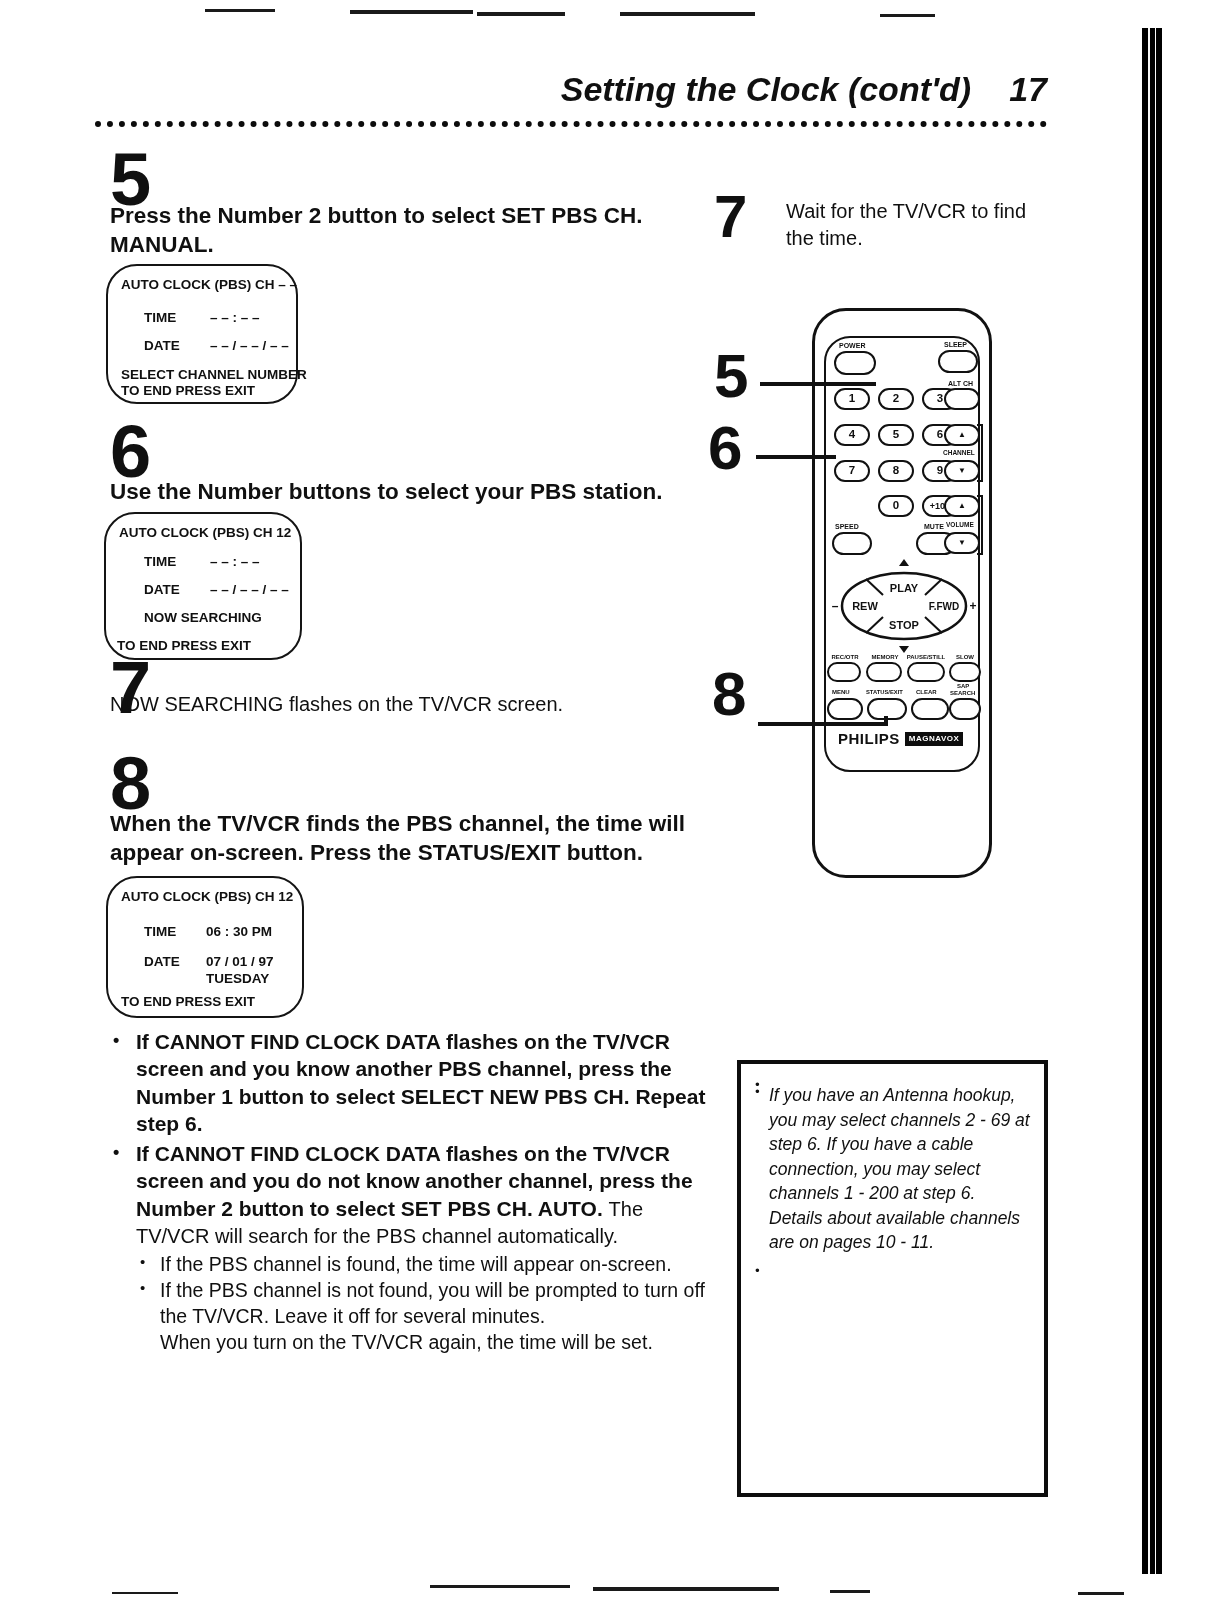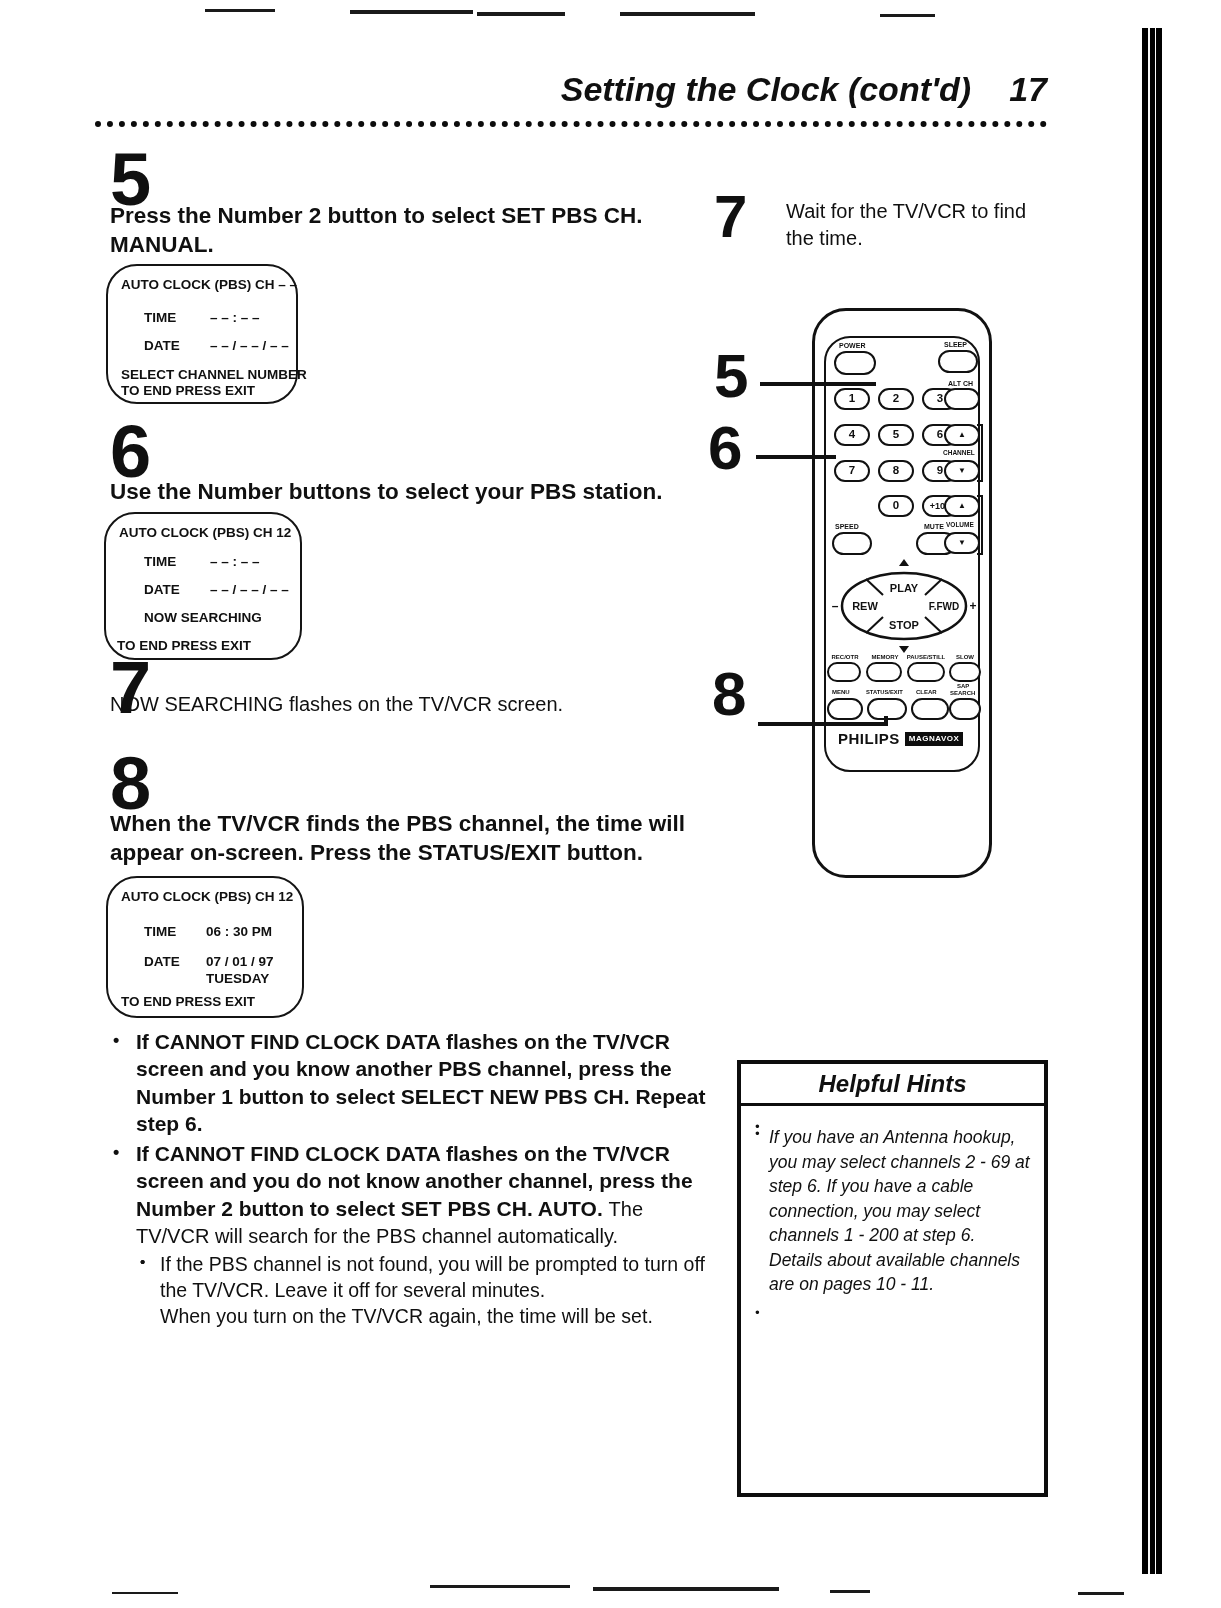--- a/index.html
+++ b/index.html
@@ -140,21 +140,21 @@
 </div>
 
 <div class="bullets">
   <div class="bullet l1">
     <span class="bmark">•</span><span>If CANNOT FIND CLOCK DATA flashes on the TV/VCR screen and you know another PBS channel, press the Number 1 button to select SELECT NEW PBS CH. Repeat step 6.</span>
   </div>
   <div class="bullet l1">
     <span class="bmark">•</span><span class="b">If CANNOT FIND CLOCK DATA flashes on the TV/VCR screen and you do not know another channel, press the Number 2 button to select SET PBS CH. AUTO.</span> <span class="reg">The TV/VCR will search for the PBS channel automatically.</span>
   </div>
   <div class="bullet l2">
-    <span class="bmark">•</span>
+    <span class="bmark">•</span><span>If the PBS channel is found, the time will appear on-screen.</span>
   </div>
   <div class="bullet l2">
     <span class="bmark">•</span><span>If the PBS channel is not found, you will be prompted to turn off the TV/VCR. Leave it off for several minutes.</span>
     <div>When you turn on the TV/VCR again, the time will be set.</div>
   </div>
 </div>
 
 <div class="stepnum small" style="left:714px;top:192px;">7</div>
 <div class="p7r">Wait for the TV/VCR to find the time.</div>
 
@@ -273,21 +273,20 @@
 <div class="cline" style="left:760px;top:382px;width:116px;height:4px;"></div>
 
 <div class="callout" style="left:708px;top:422px;">6</div>
 <div class="cline" style="left:756px;top:455px;width:80px;height:4px;"></div>
 
 <div class="callout" style="left:712px;top:668px;">8</div>
 <div class="cline" style="left:758px;top:722px;width:130px;height:4px;"></div>
 <div class="cline" style="left:884px;top:716px;width:4px;height:10px;"></div>
 
 <div class="hints">
-  <div class="hints-title">Helpful Hints</div>
   <div class="hints-body">
     <div class="hint-item">
       <span class="hmark">•</span>
     </div>
     <div class="hint-item">
       <span class="hmark">•</span><span>If you have an Antenna hookup, you may select channels 2 - 69 at step 6. If you have a cable connection, you may select channels 1 - 200 at step 6. Details about available channels are on pages 10 - 11.</span>
     </div>
     <div class="hint-item">
       <span class="hmark">•</span>
     </div>

